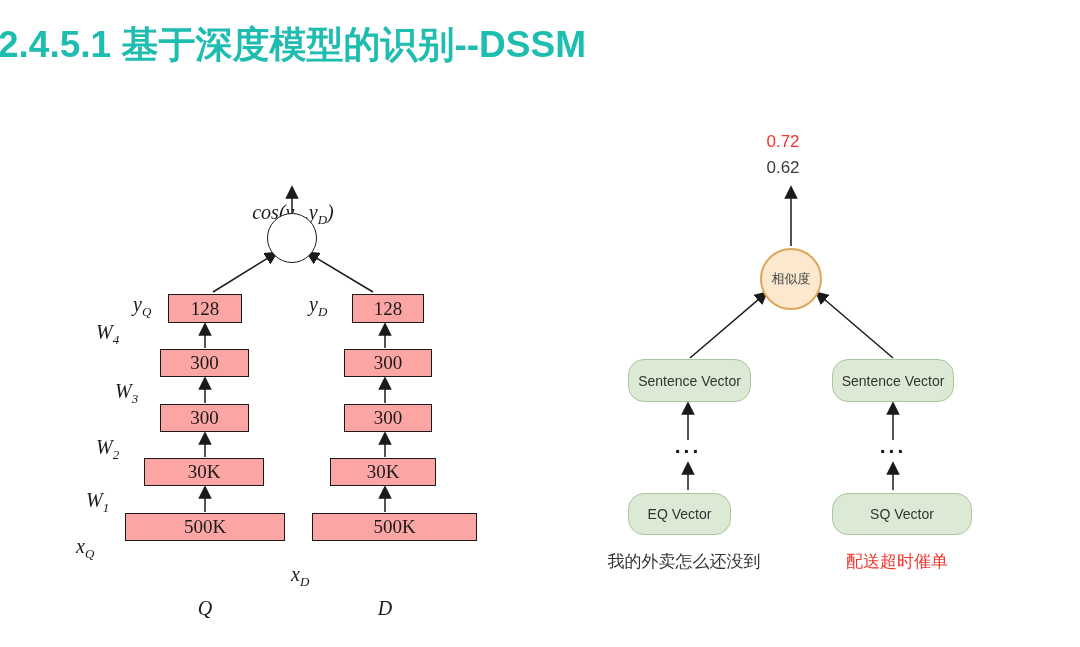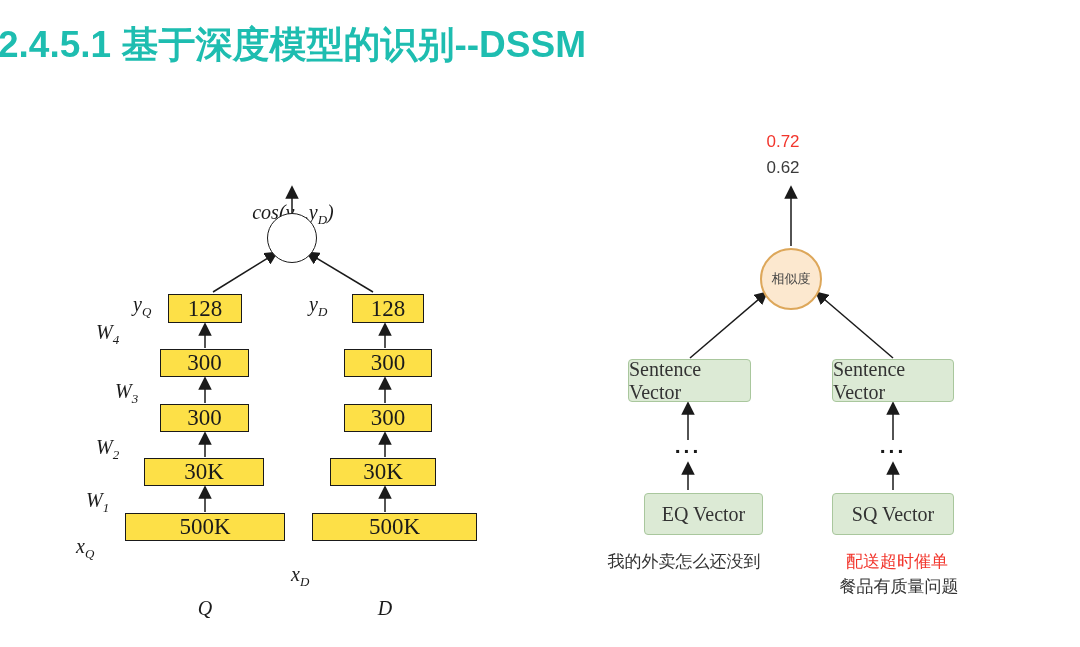--- a/index.html
+++ b/index.html
@@ -6,41 +6,41 @@
   .canvas{position:relative;width:1080px;height:647px;background:#ffffff;overflow:hidden;
           font-family:"Liberation Sans",sans-serif;}
   .slide-title{position:absolute;left:-2px;top:20px;margin:0;
                font-size:37px;font-weight:bold;color:var(--title-accent,#1ebdb0);
                font-family:"Liberation Sans",sans-serif;white-space:nowrap;}
   svg.connectors{position:absolute;left:0;top:0;width:1080px;height:647px;}
   svg.connectors line{stroke:var(--ink,#1a1a1a);stroke-width:1.5;}
   .ah{fill:var(--ink,#1a1a1a);}
 
   
-  .nbox{position:absolute;background:#fde047;border:1.6px solid var(--ink,#1a1a1a);
+  .nbox{position:absolute;background:#fca5a5;border:1.6px solid var(--ink,#1a1a1a);
         display:flex;align-items:center;justify-content:center;
-        font-family:"Liberation Serif",serif;font-size:23px;color:var(--ink,#1a1a1a);box-sizing:border-box;}
+        font-family:"Liberation Serif",serif;font-size:19px;color:var(--ink,#1a1a1a);box-sizing:border-box;}
   .node-circle{position:absolute;left:267px;top:213px;width:50px;height:50px;border-radius:50%;
         background:#fff;border:1.6px solid var(--ink,#1a1a1a);box-sizing:border-box;}
   .mlbl{position:absolute;font-family:"Liberation Serif",serif;font-style:italic;
         font-size:20px;color:var(--ink,#1a1a1a);white-space:nowrap;}
   .mlbl sub{font-size:13px;font-style:italic;}
   .mlbl.centered{text-align:center;margin-top:40px;}
 
   
   .score{position:absolute;width:60px;text-align:center;font-size:17px;color:#3a3a3a;}
   .score.red{color:var(--red,#f2352c);}
   .sim-circle{position:absolute;left:760px;top:248px;width:62px;height:62px;border-radius:50%;
         background:var(--peach-fill,#fce8cf);border:2px solid var(--peach-border,#dda75a);
         display:flex;align-items:center;justify-content:center;
         font-size:13px;color:#444;box-sizing:border-box;}
   .gbox{position:absolute;background:var(--green-fill,#dcead5);
-        border:1.5px solid var(--green-border,#a9c79d);border-radius:4px;
+        border:1.5px solid var(--green-border,#a9c79d);border-radius:16px;
         display:flex;align-items:center;justify-content:center;
-        font-size:20px;color:#333;box-sizing:border-box;font-family:Liberation Serif, serif;}
+        font-size:14px;color:#333;box-sizing:border-box;}
   .dots{position:absolute;width:44px;text-align:center;font-size:21px;font-weight:bold;
         letter-spacing:3px;color:var(--ink,#1a1a1a);line-height:10px;}
   .caption{position:absolute;width:184px;text-align:center;font-size:17px;color:#333;white-space:nowrap;}
   .caption.red{color:var(--red,#f2352c);font-family:Liberation Mono, monospace;}
 </style>
 </head>
 <body>
 
 <div class="canvas">
 
@@ -105,20 +105,19 @@
   <div class="score" style="left:753px;top:158px;">0.62</div>
 
   <div class="sim-circle">相似度</div>
 
   <div class="gbox" style="left:628px;top:359px;width:123px;height:43px;">Sentence Vector</div>
   <div class="gbox" style="left:832px;top:359px;width:122px;height:43px;">Sentence Vector</div>
 
   <div class="dots" style="left:666px;top:441px;">...</div>
   <div class="dots" style="left:871px;top:441px;">...</div>
 
-  <div class="gbox" style="left:628px;top:493px;width:119px;height:42px;margin-left:16px;">EQ Vector</div>
-  <div class="gbox" style="left:832px;top:493px;width:122px;height:42px;">SQ Vector</div>
+  <div class="gbox" style="left:628px;top:493px;width:103px;height:42px;">EQ Vector</div>
+  <div class="gbox" style="left:832px;top:493px;width:140px;height:42px;">SQ Vector</div>
 
   <div class="caption" style="left:592px;top:550px;">我的外卖怎么还没到</div>
   <div class="caption red" style="left:805px;top:550px;">配送超时催单</div>
-  <div class="caption" style="left:807px;top:575px;">餐品有质量问题</div>
 
 </div>
 
 </body></html>

